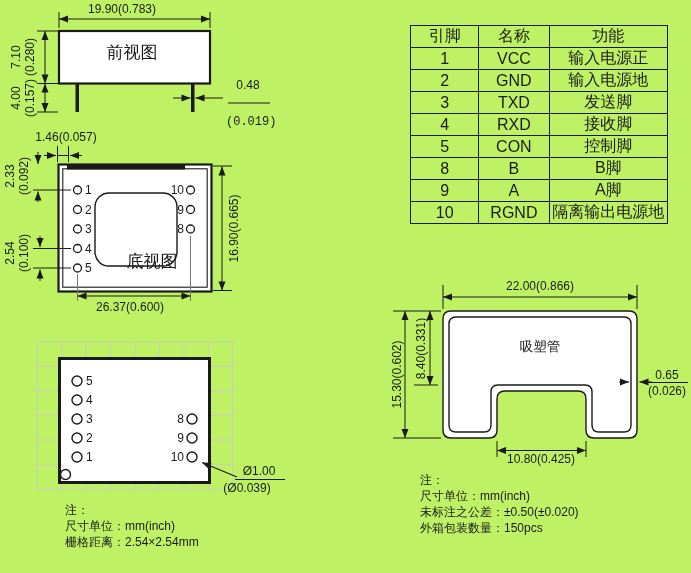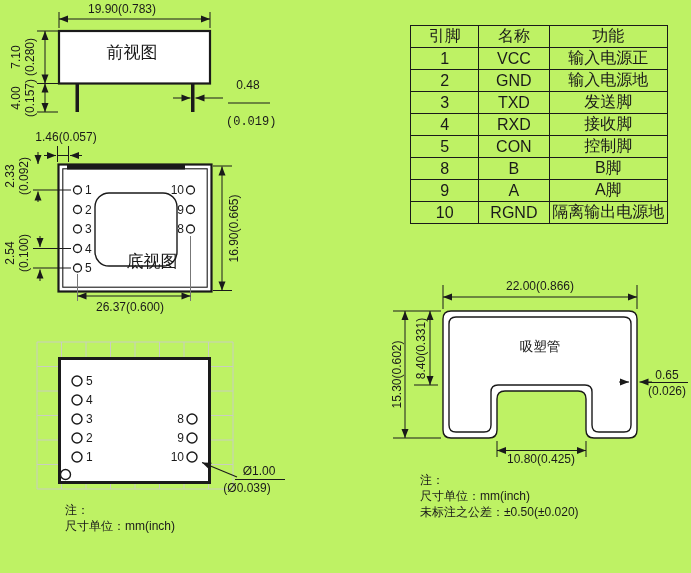--- a/index.html
+++ b/index.html
@@ -250,20 +250,22 @@
   <div class="lbl ctr tube-title" style="left:495px;top:340px;width:90px;">吸塑管</div>
   <div class="lbl ctr rot" style="left:332px;top:368px;width:130px;">15.30(0.602)</div>
   <div class="lbl ctr rot" style="left:361px;top:341.5px;width:120px;">8.40(0.331)</div>
   <div class="lbl ctr" style="left:646px;top:369px;width:42px;">0.65</div>
   <div class="lbl ctr" style="left:644px;top:385px;width:46px;">(0.026)</div>
   <div class="lbl ctr" style="left:486px;top:453px;width:110px;">10.80(0.425)</div>
 
   <div class="notes" style="left:65px;top:502px;">
     <div>注：</div>
     <div>尺寸单位：mm(inch)</div>
+    <div>栅格距离：2.54×2.54mm</div>
   </div>
   <div class="notes" style="left:420px;top:472px;">
     <div>注：</div>
     <div>尺寸单位：mm(inch)</div>
     <div>未标注之公差：±0.50(±0.020)</div>
+    <div>外箱包装数量：150pcs</div>
   </div>
 
 </div>
 
 </body></html>

